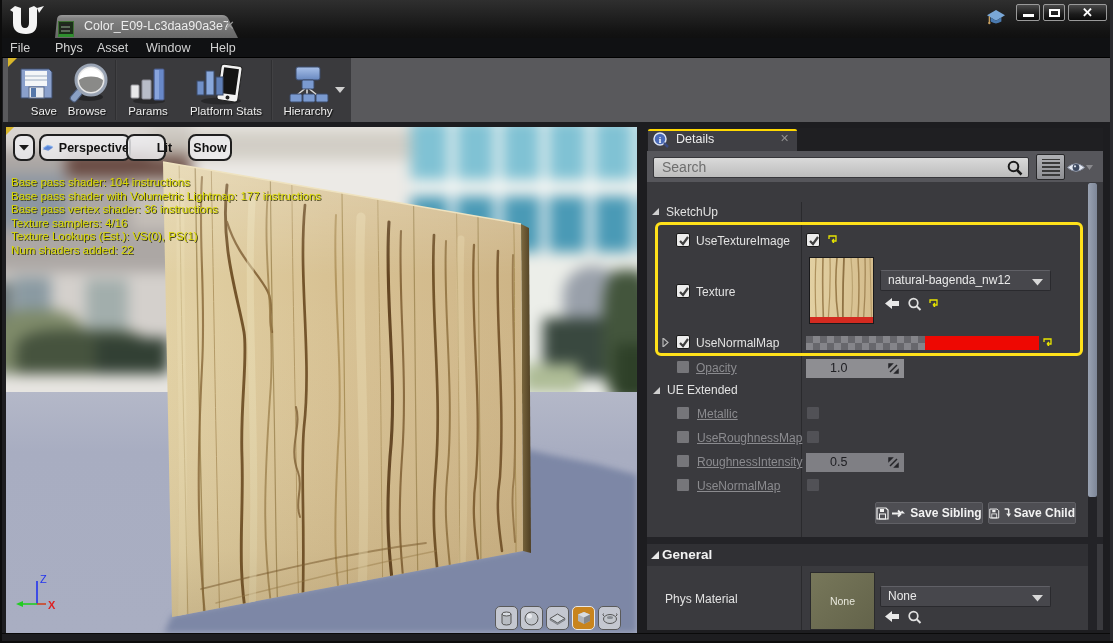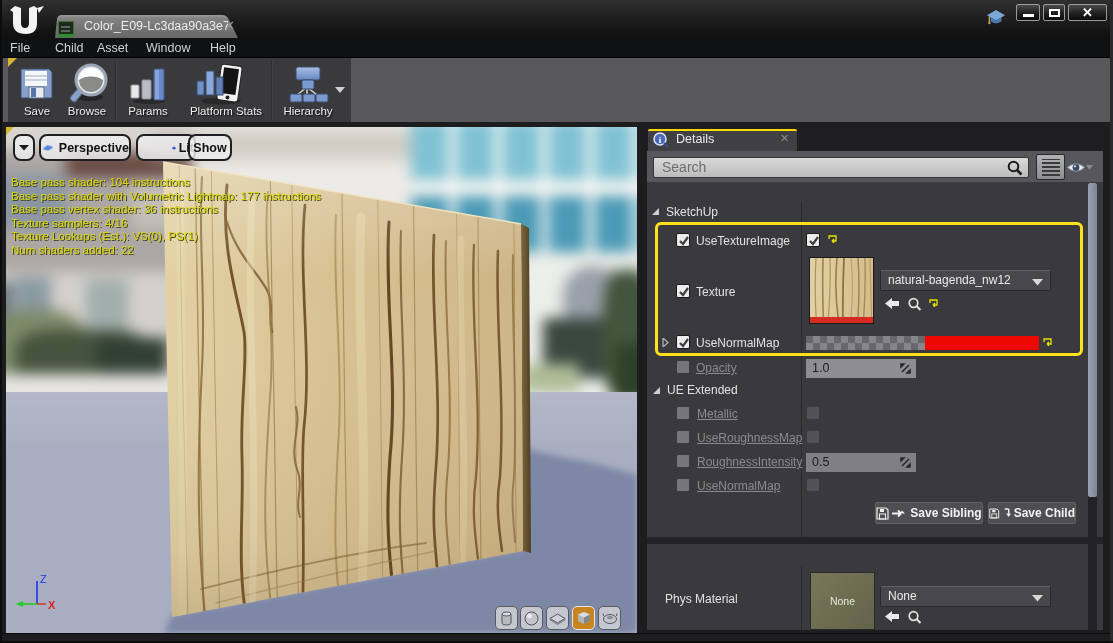--- a/index.html
+++ b/index.html
@@ -30,21 +30,21 @@
 #searchrow{position:absolute;left:0;top:0;width:456px;height:31px;background:#56565b;}
 #searchbox{position:absolute;left:6px;top:6px;width:376px;height:21px;background:linear-gradient(180deg,#dadada,#bcbcbc);border:1px solid #36363a;border-radius:2px;color:#6e6e6e;font-size:14px;line-height:19px;padding-left:8px;}
 .hdrrow{position:absolute;left:0;width:450px;background:#2c2c30;color:#f2f2f2;font-weight:bold;font-size:13px;}
 .row-label{position:absolute;color:#e2e2e2;font-size:12px;white-space:nowrap;}
 .dis{color:#8b8b8f;text-decoration:underline;}
 .cb{position:absolute;width:14px;height:14px;border-radius:2px;}
 .cb.on{background:#ececec;border:1px solid #1a1a1a;}
 .cb.offl{background:#76767a;border:1px solid #3a3a3e;}
 .cb.offv{background:#515156;border:1px solid #3a3a3e;}
 .cb.on svg{position:absolute;left:0;top:0;}
-.spin{position:absolute;left:159px;width:110px;height:19px;background:#8e8e92;border-radius:0;color:#202024;font-size:12.5px;line-height:19px;padding-left:6px;}
+.spin{position:absolute;left:159px;width:98px;height:19px;background:#8e8e92;border-radius:0;color:#202024;font-size:12.5px;line-height:19px;padding-left:24px;}
 .ddown{position:absolute;width:171px;height:21px;background:#47474c;border:1px solid #2a2a2e;border-top-color:#606066;border-radius:2px;color:#eaeaea;font-size:12px;line-height:19px;padding-left:7px;}
 .savebtn{position:absolute;top:0;height:22px;background:#4e4e53;border:1px solid #606065;border-radius:2px;color:#f2f2f2;font-weight:bold;font-size:12px;display:flex;align-items:center;justify-content:center;white-space:nowrap;}
 .resetic{position:absolute;width:9px;height:8px;}
 </style></head><body>
 <div id="win">
 
 <div class="abs" id="titlebar"></div>
 
 <svg class="abs" style="left:9px;top:4px" width="36" height="32" viewBox="0 0 36 32">
  <path d="M1,6 L6,2 L12,4 L12,19 Q12,24 16,24 Q20,24 20,19 L20,4 L25,2 L28,4 L28,19 Q28,30 17,30 Q4,30 4,19 L4,8 Z" fill="#f4f4f4"></path>
@@ -77,21 +77,21 @@
 <div class="winbtn" style="left:1016px;width:24px;">
       <div style="width:11px;height:3px;background:#fff;margin-top:6px;"></div>
     </div>
 <div class="winbtn" style="left:1043px;width:22px;">
       <div style="width:11px;height:8px;border:2.5px solid #fff;"></div>
     </div>
 <div class="winbtn" style="left:1068px;width:39px;font-weight:bold;font-size:13px;">✕</div>
 
 <div class="abs" id="menubar"></div>
 <span class="menuitem" style="left:10px;">File</span>
-<span class="menuitem" style="left:55px;">Child</span>
+<span class="menuitem" style="left:55px;">Phys</span>
 <span class="menuitem" style="left:97px;">Asset</span>
 <span class="menuitem" style="left:146px;">Window</span>
 <span class="menuitem" style="left:210px;">Help</span>
 
 <div class="abs" id="toolbar">
  <div id="toolgrp"></div>
  <div class="tsep" style="left:112px;"></div>
  <div class="tsep" style="left:268px;"></div>
 
  <svg class="abs" style="left:5px;top:0" width="9" height="9">
@@ -99,21 +99,21 @@
       </svg>
 
  <svg class="abs" style="left:14px;top:8px" width="38" height="36" viewBox="0 0 38 36">
   <path d="M4,3 L32,3 L35,6 L35,32 L4,32 Z" fill="#8aa0cc" stroke="#3a4a6a" stroke-width="1"></path>
   <rect x="8" y="5" width="22" height="15" fill="#f4f6f8"></rect>
   <rect x="8" y="9" width="22" height="2" fill="#c9d2dd"></rect>
         <rect x="8" y="13" width="22" height="2" fill="#c9d2dd"></rect>
   <rect x="12" y="21" width="15" height="11" fill="#e8ecf2" stroke="#5a6a8a" stroke-width="1"></rect>
   <rect x="14" y="22" width="5" height="9" fill="#5577aa"></rect>
  </svg>
- <div class="tlabel" style="left:14px;top:47px;width:40px;">Save</div>
+ <div class="tlabel" style="left:14px;top:47px;width:40px;text-align:right;">Save</div>
 
  <svg class="abs" style="left:62px;top:5px" width="46" height="42" viewBox="0 0 46 42">
   <ellipse cx="24" cy="34" rx="14" ry="4" fill="rgba(0,0,0,0.35)"></ellipse>
   <rect x="8" y="26" width="7" height="13" rx="2.5" transform="rotate(40 11 32)" fill="#8aa0c4" stroke="#4a5a7a"></rect>
   <circle cx="26" cy="17" r="15" fill="#e8e8e8" stroke="#9aa4b4" stroke-width="3"></circle>
   <circle cx="26" cy="17" r="12" fill="#ffffff"></circle>
   <path d="M14,17 A12,12 0 0,0 38,17 A16,10 0 0,0 14,17" fill="#8a8a88"></path>
   <path d="M17,10 A9,7 0 0,1 33,9 A12,8 0 0,0 17,10" fill="#fdfdfd"></path>
  </svg>
  <div class="tlabel" style="left:58px;top:47px;width:52px;">Browse</div>
@@ -285,21 +285,21 @@
  <div class="vbtn" style="left:7px;width:22px;">
         <svg width="10" height="7">
           <path d="M0,1 L10,1 L5,6.5 Z" fill="#1a1a1a"></path>
         </svg>
       </div>
  <div class="vbtn" style="left:33px;width:92px;">
    <svg width="17" height="13" viewBox="0 0 17 13" style="margin-right:4px;">
      <path d="M2,7 L8,3 L15,5 L9,9 Z" fill="#8ab4ee"></path>
           <path d="M2,8.5 L8,4.5 L15,6.5 L9,10.5 Z" fill="#4a78d0" opacity="0.8"></path>
    </svg>Perspective</div>
- <div class="vbtn" style="left:130px;width:60px;padding-left:34px;">
+ <div class="vbtn" style="left:120px;width:40px;padding-left:34px;">
    <svg width="15" height="14" viewBox="0 0 15 14" style="margin-right:3px;">
     <path d="M7.5,1 L13.5,4 L13.5,10 L7.5,13 L1.5,10 L1.5,4 Z" fill="#3a5fd0"></path>
     <path d="M7.5,1 L13.5,4 L7.5,7 L1.5,4 Z" fill="#6f8fe8"></path>
     <path d="M7.5,7 L13.5,4 L13.5,10 L7.5,13 Z" fill="#2a46a8"></path>
    </svg>Lit</div>
  <div class="vbtn" style="left:182px;width:44px;">Show</div>
 
  <svg class="abs" style="left:8px;top:444px" width="52" height="42" viewBox="0 0 52 42">
   <path d="M23,33 L23,10" stroke="#2233ee" stroke-width="1.6"></path>
   <text x="26" y="12" fill="#2233ee" font-size="11" font-family="Liberation Sans">Z</text>
@@ -500,20 +500,26 @@
           <rect x="3.5" y="7" width="6" height="5" fill="none" stroke="#f0f0f0"></rect>
           <rect x="4" y="2" width="4" height="3" fill="#f0f0f0"></rect>
         </svg>
   <svg width="10" height="12" viewBox="0 0 10 12" style="margin-right:3px;">
           <path d="M2,1 L7,1 M7,1 L7,7" stroke="#f0f0f0" stroke-width="1.8" fill="none"></path>
           <path d="M7,11 L4,6.5 L10,6.5 Z" fill="#f0f0f0"></path>
         </svg>
   Save Child</div>
 
  <div class="abs" style="left:0;top:386px;width:456px;height:7px;background:#232327;"></div>
+ <div class="hdrrow" style="top:393px;height:22px;background:#303034;">
+        <svg style="position:absolute;left:4px;top:7px" width="9" height="8">
+          <path d="M8,0 L8,8 L0,8 Z" fill="#e8e8e8"></path>
+        </svg>
+        <span style="position:absolute;left:15px;top:3px;font-size:13.5px;">General</span>
+      </div>
 
  <span class="row-label" style="left:18px;top:441px;">Phys Material</span>
  <div class="abs" style="left:163px;top:421px;width:65px;height:58px;background:linear-gradient(135deg,#77775a,#63634a);border:1px solid #2a2a2c;color:#e8e8dc;font-size:10.5px;display:flex;align-items:center;justify-content:center;">None</div>
  <div class="ddown" style="left:233px;top:435px;">None<svg style="position:absolute;right:7px;top:8px" width="11" height="7">
           <path d="M0,0 L11,0 L5.5,6.5 Z" fill="#d8d8d8"></path>
         </svg></div>
  <svg class="abs" style="left:237px;top:459px" width="16" height="13" viewBox="0 0 16 13">
         <path d="M8,1 L8,4 L15,4 L15,9 L8,9 L8,12 L1,6.5 Z" fill="#e8e8e8"></path>
       </svg>
  <svg class="abs" style="left:260px;top:459px" width="15" height="14" viewBox="0 0 15 14">

